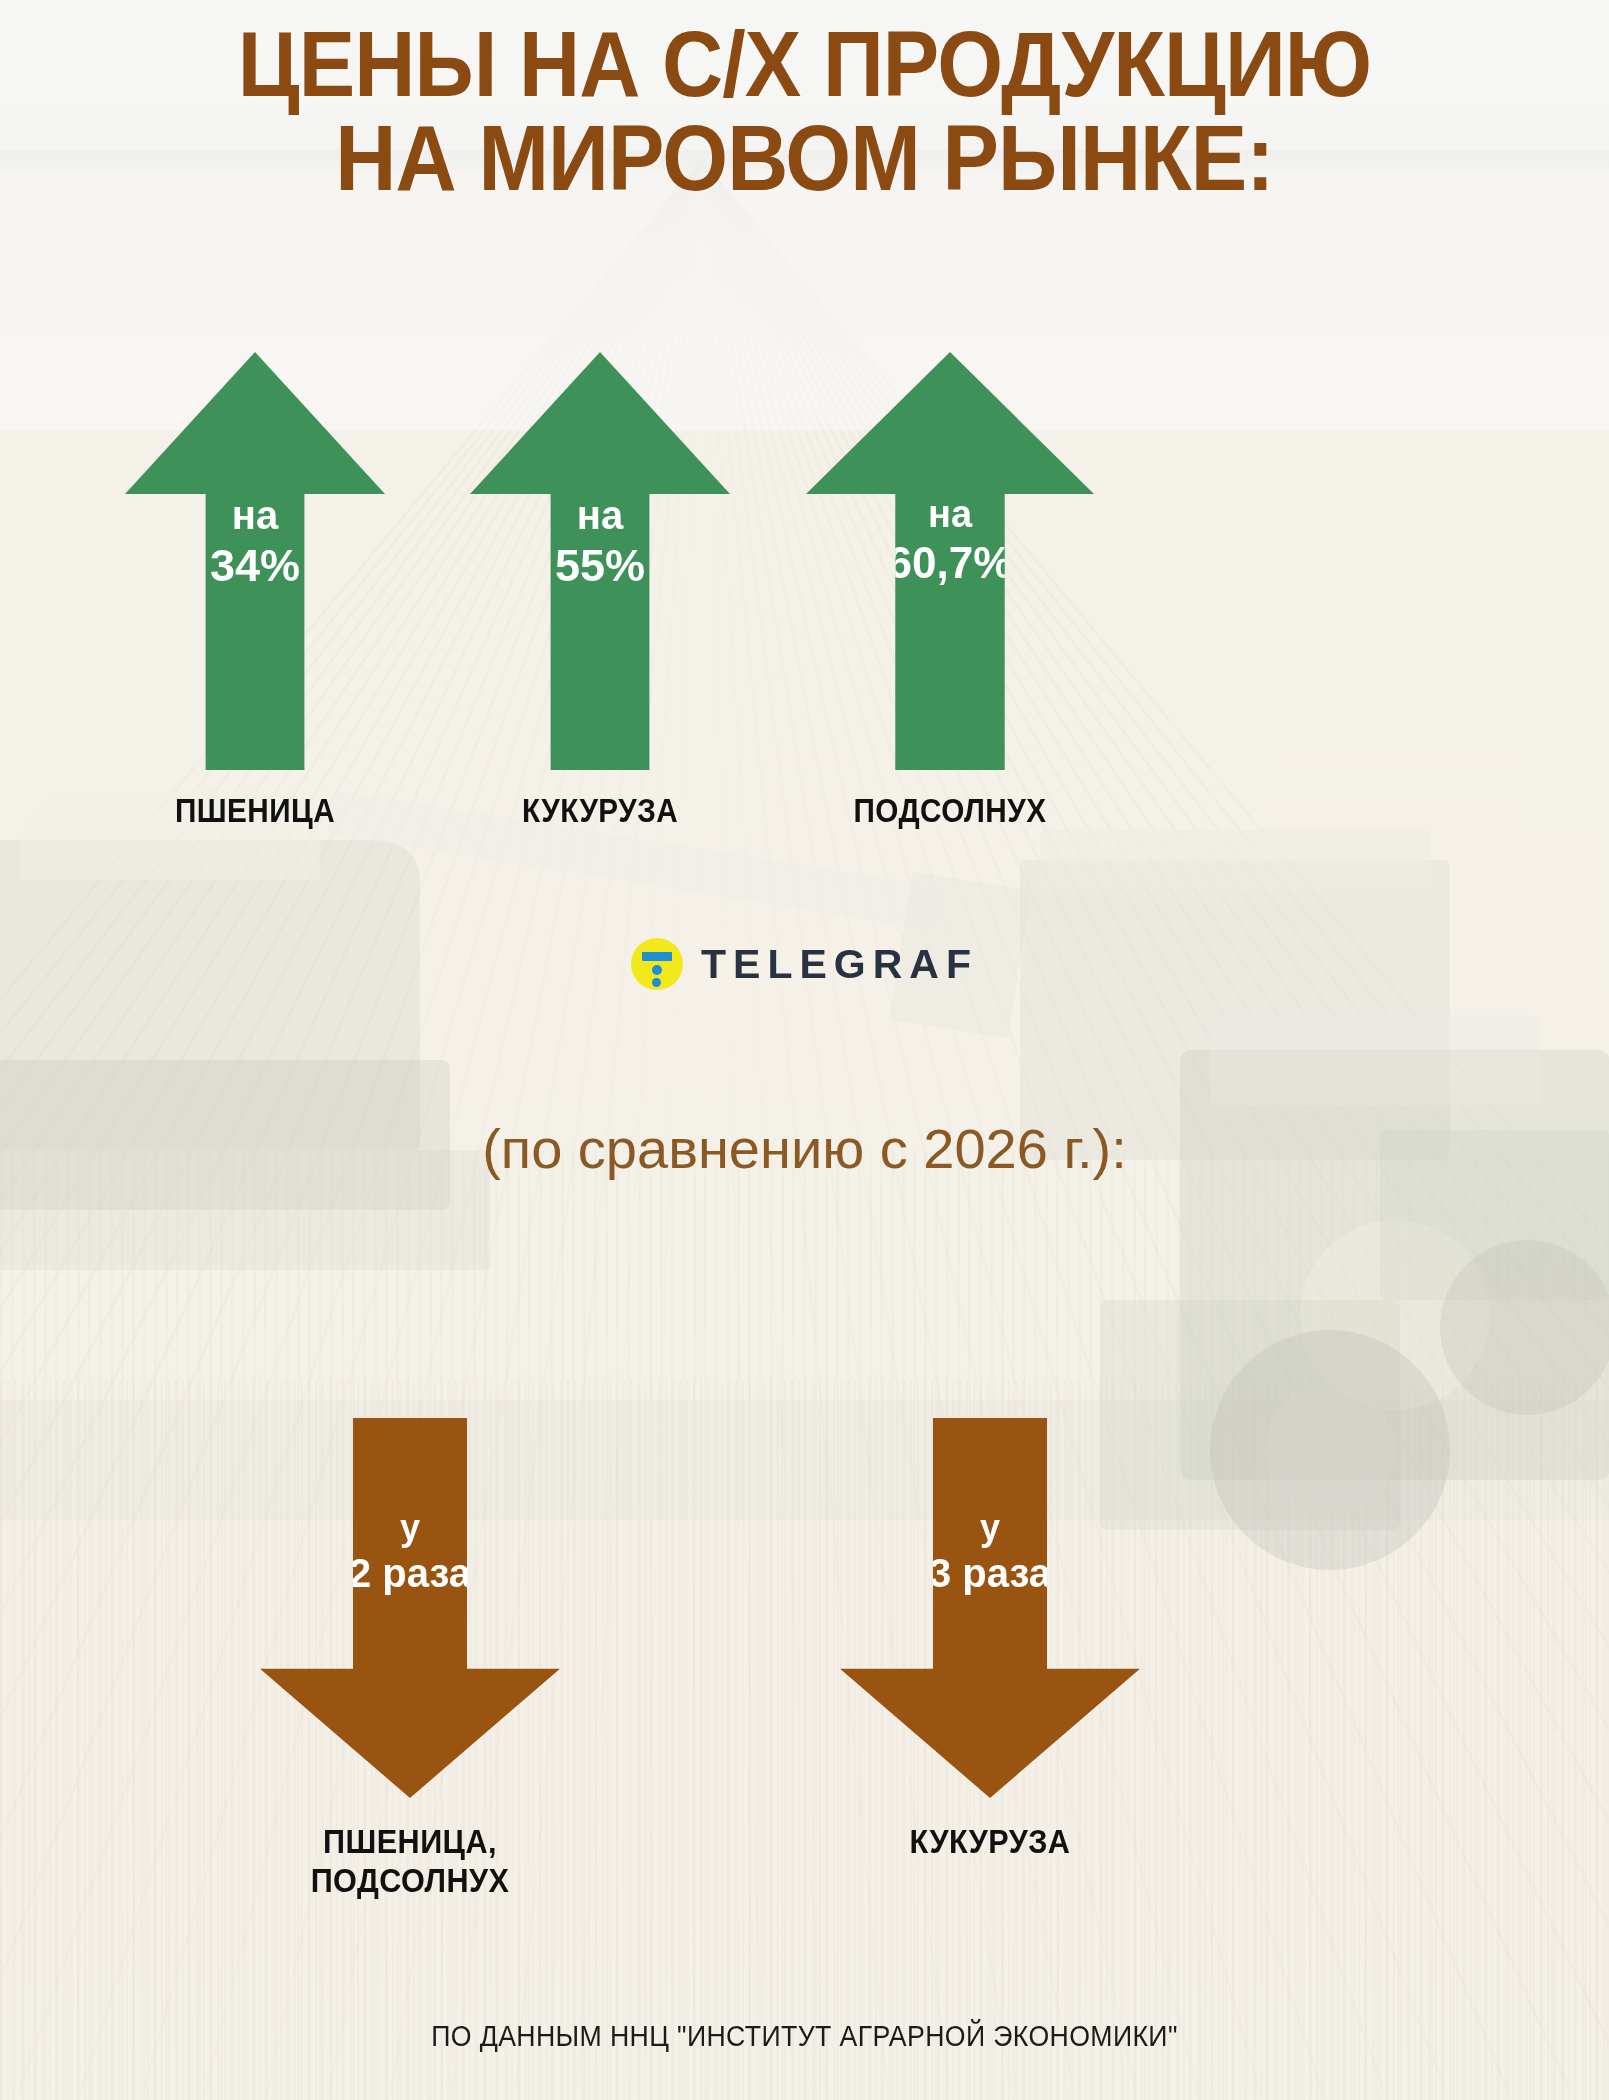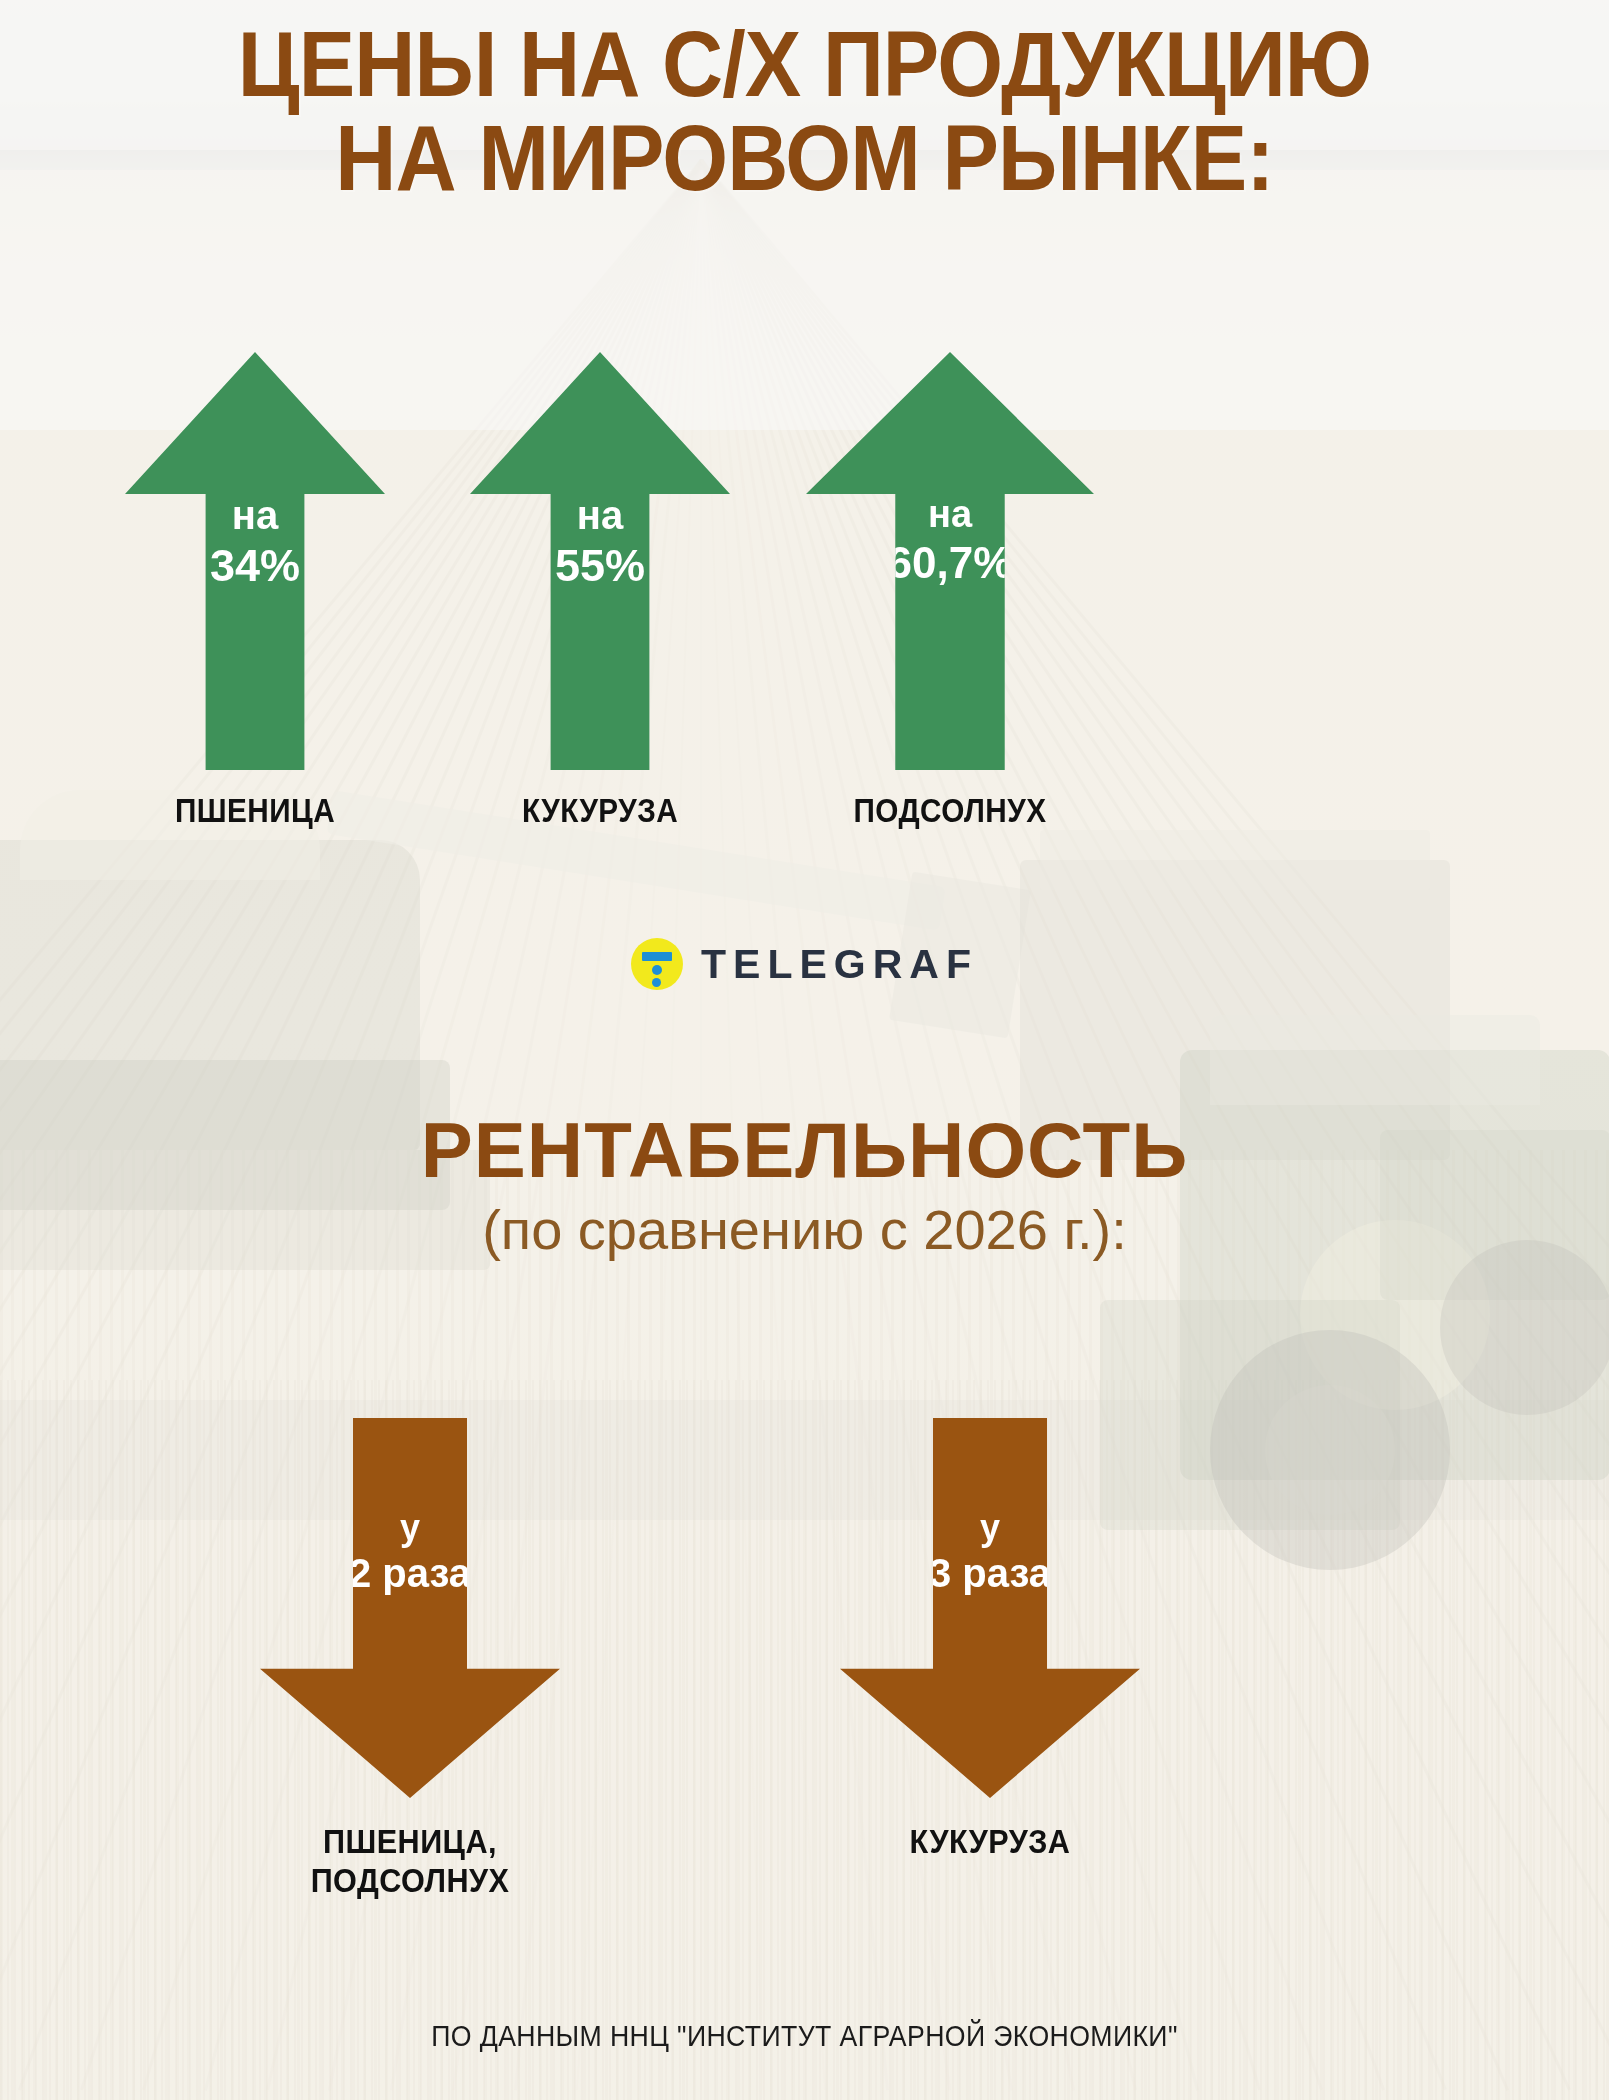--- a/index.html
+++ b/index.html
@@ -316,21 +316,20 @@
   <div class="logo">
     <div class="logo-mark">
       <span class="bar"></span>
       <span class="d1"></span>
       <span class="d2"></span>
     </div>
     <div class="logo-text">TELEGRAF</div>
   </div>
 
   <div class="sec2">
-    <div class="sec2-title">РЕНТАБЕЛЬНОСТЬ</div>
     <div class="sec2-sub">(по сравнению с 2026 г.):</div>
   </div>
 
   <div class="down-row">
 
     <div class="down-item d0">
       <div class="arrow-down">
         <div class="arrow-text">
           <span>у</span>
           <span class="big">2 раза</span>

